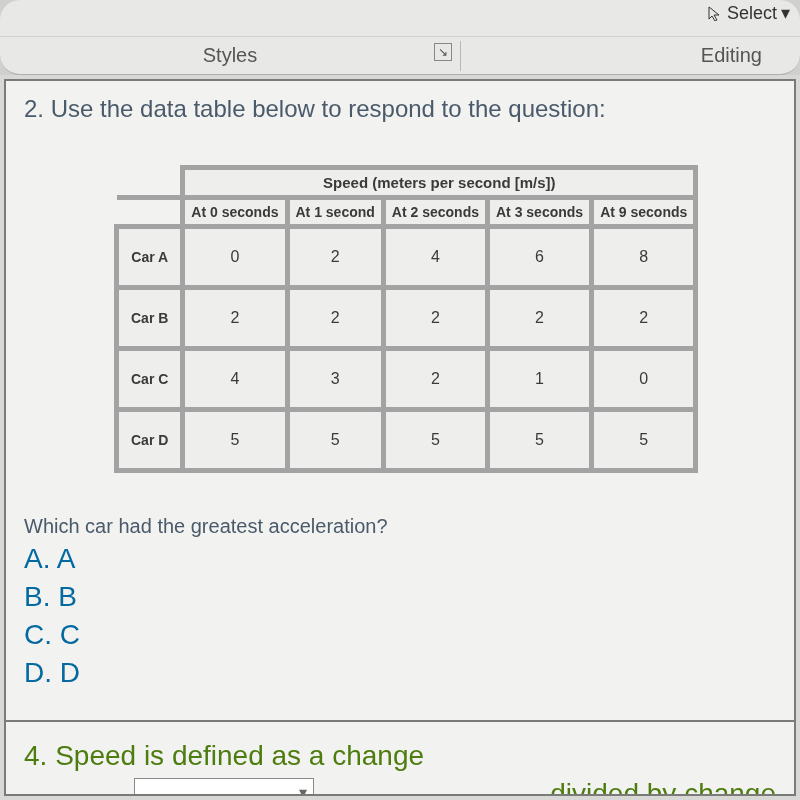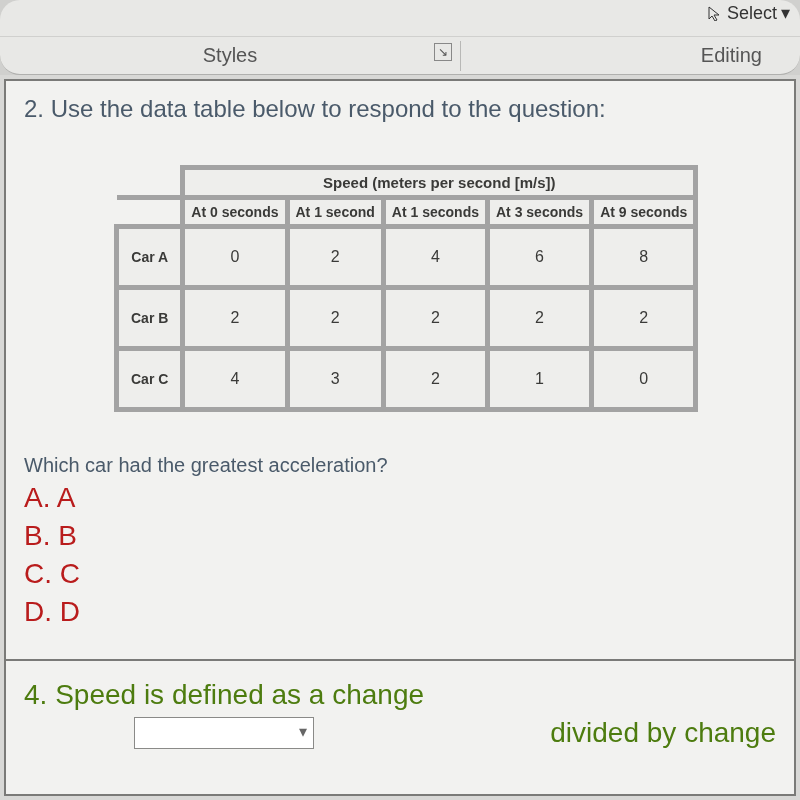--- a/index.html
+++ b/index.html
@@ -122,21 +122,21 @@
       background: transparent;
     }
     .question-text2 {
       font-size: 20px;
       color: #4a5a6a;
       line-height: 1.35;
       margin-top: 10px;
     }
     .options {
       font-size: 28px;
-      color: #b91c1c;
+      color: #0369a1;
       line-height: 1.35;
     }
     .divider {
       border-top: 2px solid #7a7a78;
       margin: 28px -18px 18px -18px;
     }
     .question4 {
       font-size: 28px;
       color: #4d7c0f;
     }
@@ -201,21 +201,21 @@
     <table class="data-table">
       <tbody>
           <tr>
         <th class="corner"></th>
         <th class="spanning-header" colspan="5">Speed (meters per second [m/s])</th>
       </tr>
       <tr>
         <th class="corner"></th>
         <th class="col-header">At 0 seconds</th>
         <th class="col-header">At 1 second</th>
-        <th class="col-header">At 1 seconds</th>
+        <th class="col-header">At 2 seconds</th>
         <th class="col-header">At 3 seconds</th>
         <th class="col-header">At 9 seconds</th>
       </tr>
       <tr>
         <td class="row-label">Car A</td>
         <td>0</td>
         <td>2</td>
         <td>4</td>
         <td>6</td>
         <td>8</td>
@@ -228,20 +228,28 @@
         <td>2</td>
         <td>2</td>
       </tr>
       <tr>
         <td class="row-label">Car C</td>
         <td>4</td>
         <td>3</td>
         <td>2</td>
         <td>1</td>
         <td>0</td>
+      </tr>
+      <tr>
+        <td class="row-label">Car D</td>
+        <td>5</td>
+        <td>5</td>
+        <td>5</td>
+        <td>5</td>
+        <td>5</td>
       </tr>
     </tbody>
       </table>
 
     <div class="question-text2">Which car had the greatest acceleration?</div>
     <div class="options">
       <div>A. A</div>
       <div>B. B</div>
       <div>C. C</div>
       <div>D. D</div>

